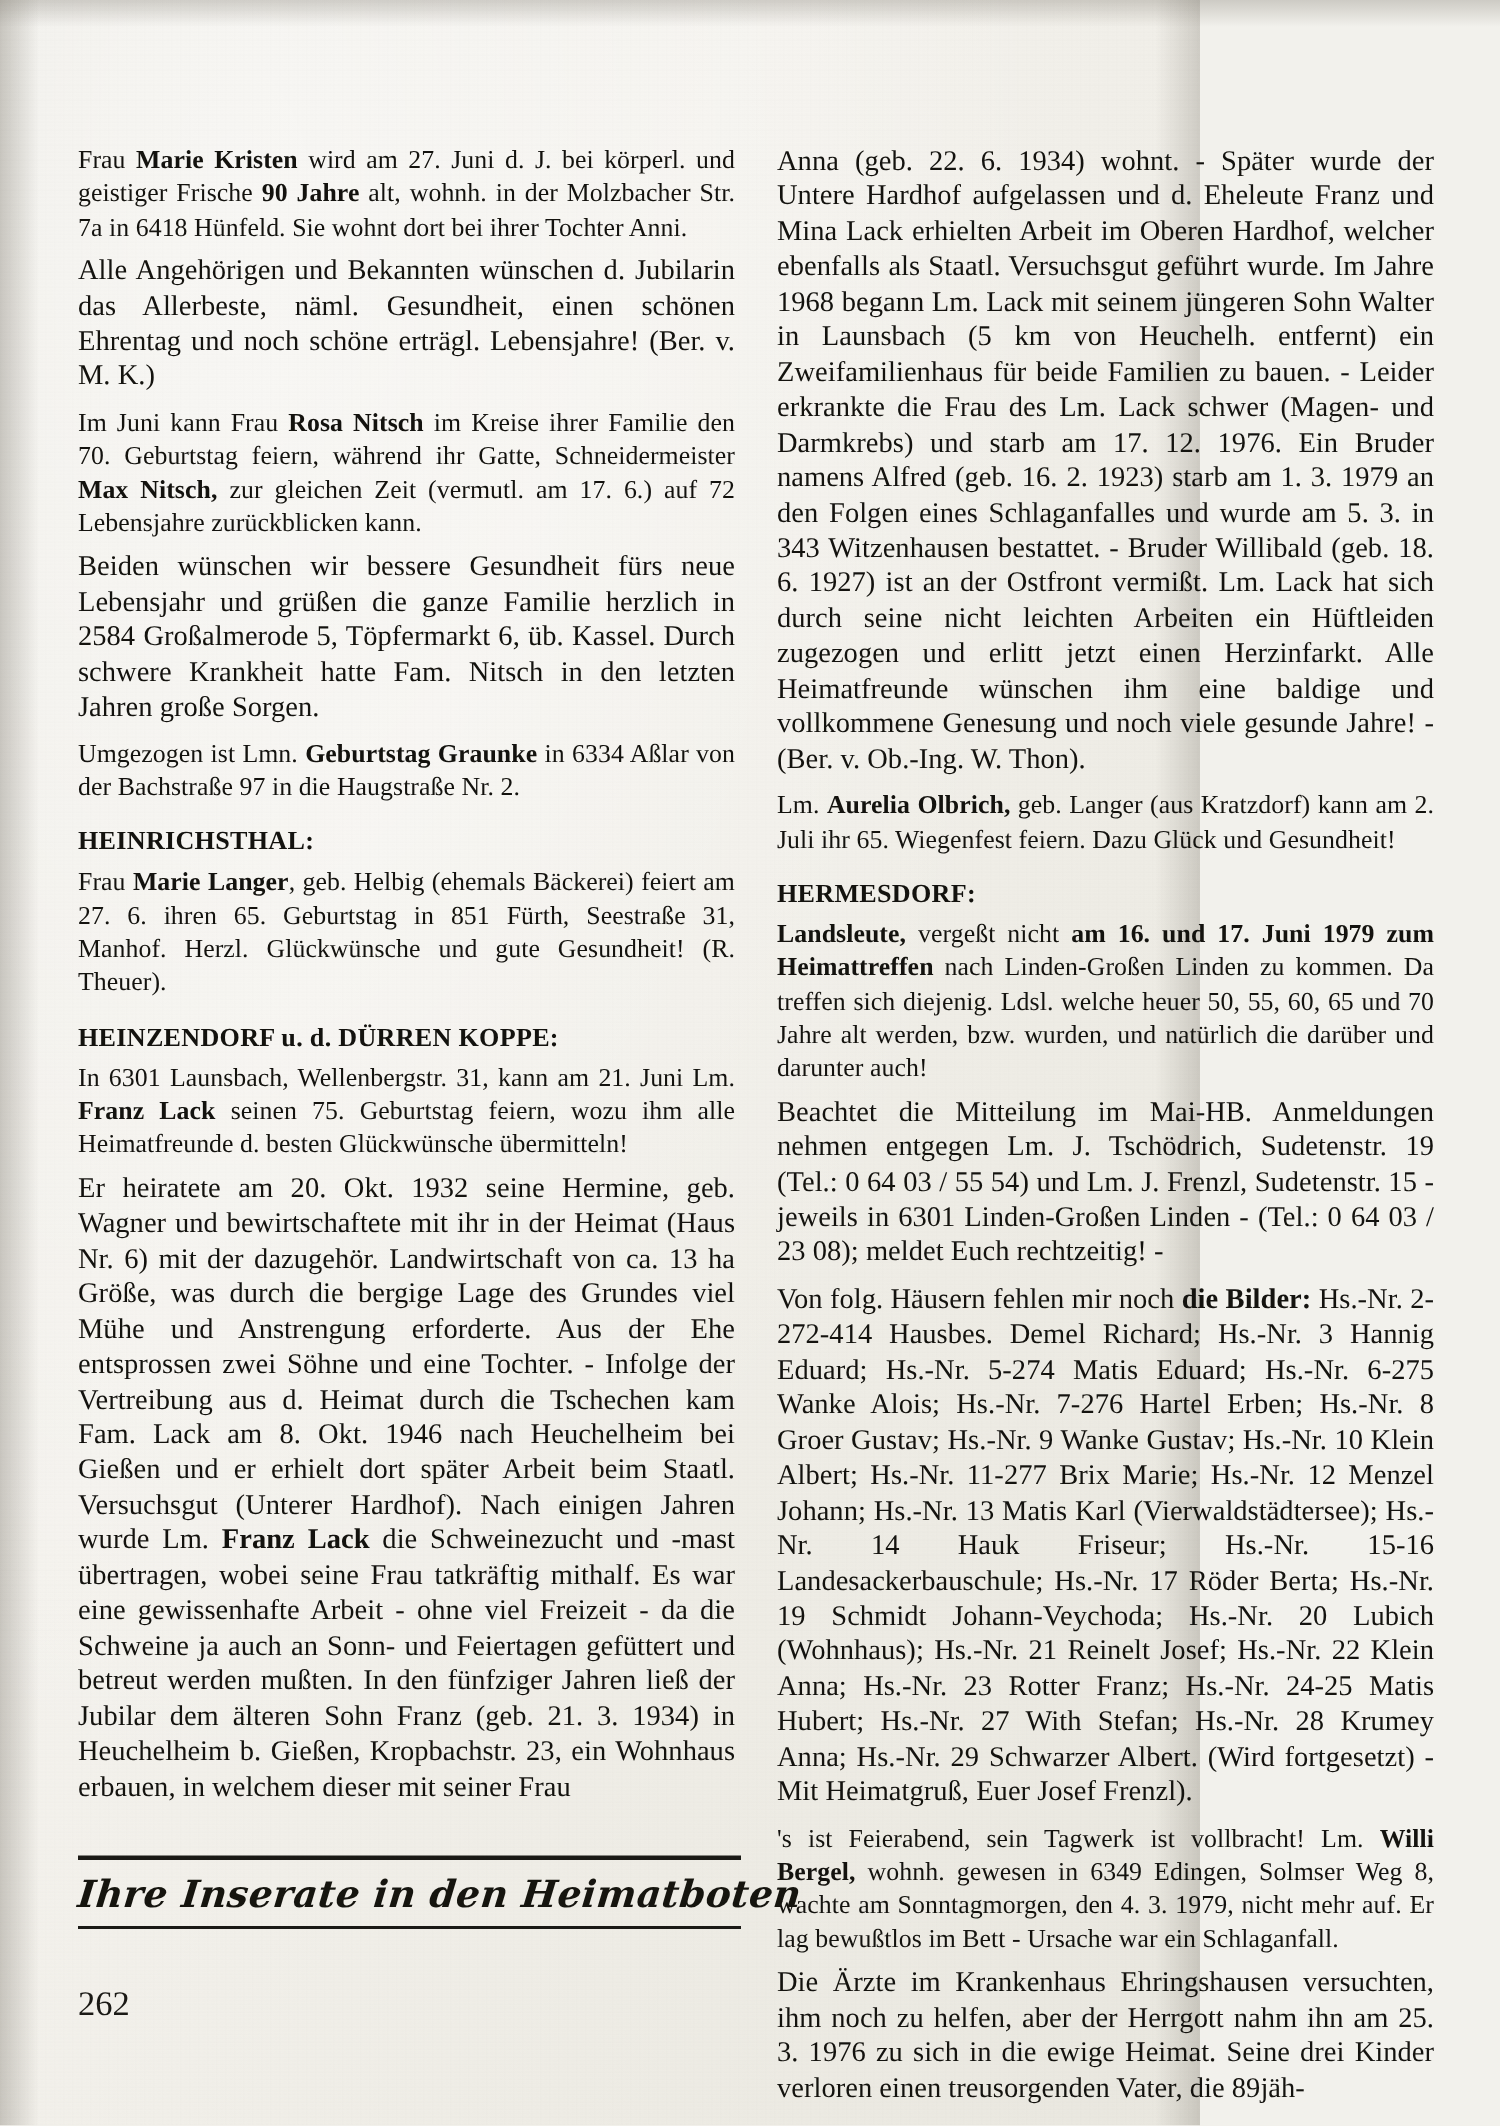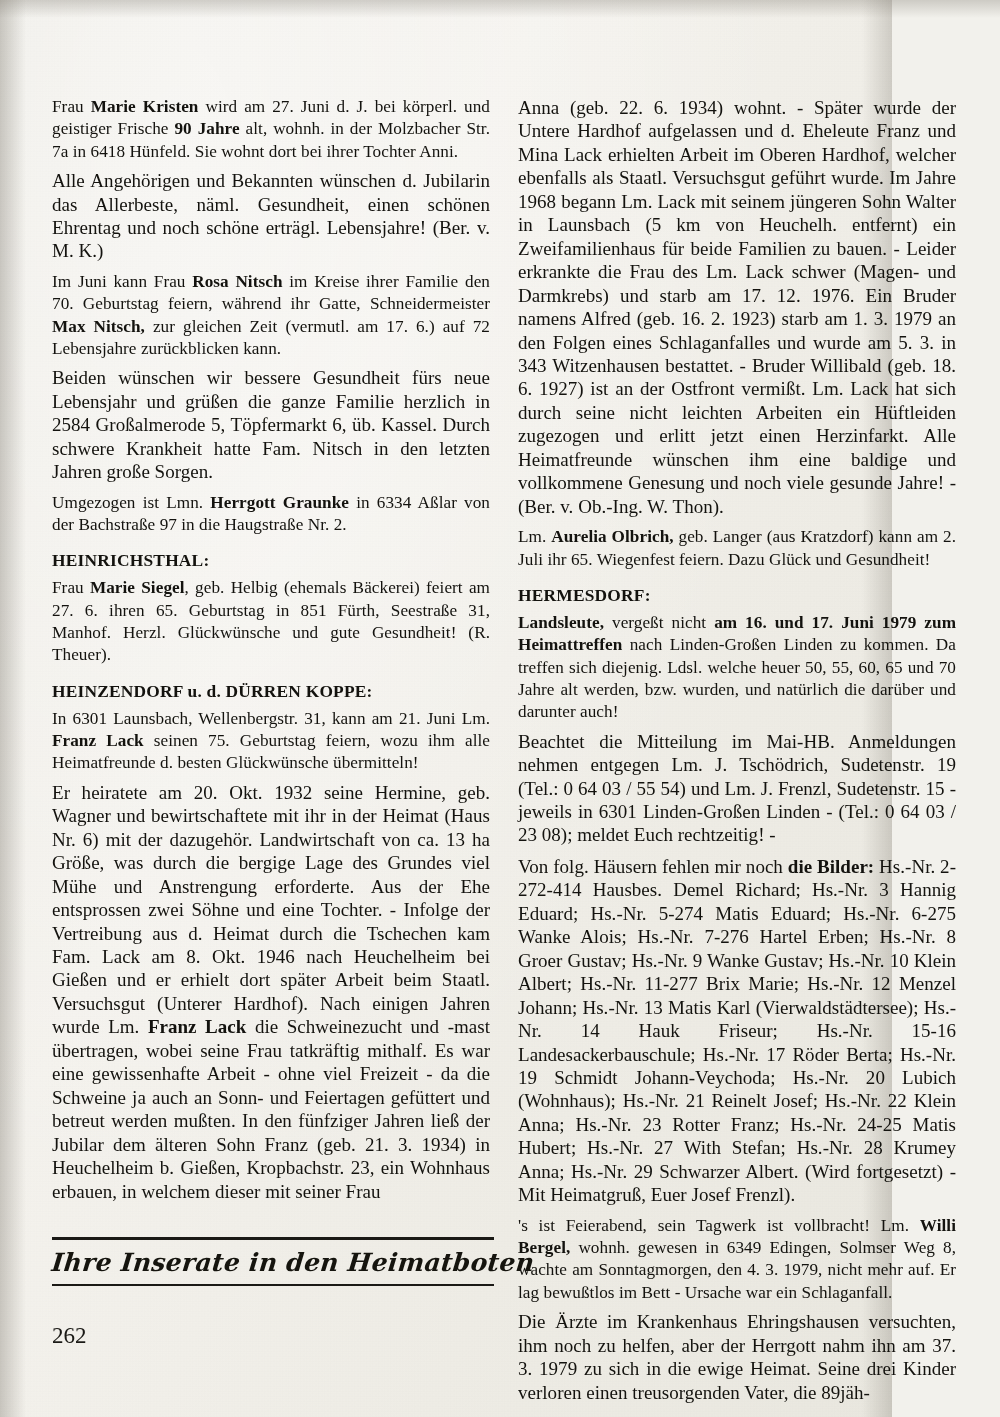--- a/index.html
+++ b/index.html
@@ -11,21 +11,21 @@
     height: 1417px;
     background: #f2f1ec;
     font-family: "Liberation Serif", serif;
     color: #14130f;
     position: relative;
     overflow: hidden;
   }
   .page {
     position: absolute;
     left: 0; top: 0;
-    width: 892px;
+    width: 800px;
     height: 1417px;
     background:
       radial-gradient(ellipse at 20% 10%, rgba(255,255,255,0.55), rgba(0,0,0,0) 60%),
       linear-gradient(115deg, #eceae3 0%, #f4f2ed 35%, #eeece5 70%, #e9e7df 100%);
   }
   .grain {
     position: absolute;
     inset: 0;
     pointer-events: none;
     opacity: 0.22;
@@ -137,36 +137,36 @@
   <div class="shadow-top"></div>
   <div class="shadow-left"></div>
   <div class="shadow-right"></div>
 
   <div class="columns">
     <div class="col" id="col-left">
         <p class="big">Frau <b>Marie Kristen</b> wird am 27. Juni d. J. bei körperl. und geistiger Frische <b>90 Jahre</b> alt, wohnh. in der Molzbacher Str. 7a in 6418 Hünfeld. Sie wohnt dort bei ihrer Tochter Anni.</p>
         <p class="small">Alle Angehörigen und Bekannten wünschen d. Jubilarin das Allerbeste, näml. Gesundheit, einen schönen Ehrentag und noch schöne erträgl. Lebensjahre! (Ber. v. M. K.)</p>
         <p class="big">Im Juni kann Frau <b>Rosa Nitsch</b> im Kreise ihrer Familie den 70. Geburtstag feiern, während ihr Gatte, Schneidermeister <b>Max Nitsch,</b> zur gleichen Zeit (vermutl. am 17. 6.) auf 72 Lebensjahre zurückblicken kann.</p>
         <p class="small">Beiden wünschen wir bessere Gesundheit fürs neue Lebensjahr und grüßen die ganze Familie herzlich in 2584 Großalmerode 5, Töpfermarkt 6, üb. Kassel. Durch schwere Krankheit hatte Fam. Nitsch in den letzten Jahren große Sorgen.</p>
-        <p class="big">Umgezogen ist Lmn. <b>Herrgott Graunke</b> in 6334 Aßlar von der Bachstraße 97 in die Haugstraße Nr. 2.</p>
+        <p class="big">Umgezogen ist Lmn. <b>Geburtstag Graunke</b> in 6334 Aßlar von der Bachstraße 97 in die Haugstraße Nr. 2.</p>
         <div class="heading">HEINRICHSTHAL:</div>
-        <p class="big">Frau <b>Marie Siegel</b>, geb. Helbig (ehemals Bäckerei) feiert am 27. 6. ihren 65. Geburtstag in 851 Fürth, Seestraße 31, Manhof. Herzl. Glückwünsche und gute Gesundheit! (R. Theuer).</p>
+        <p class="big">Frau <b>Marie Langer</b>, geb. Helbig (ehemals Bäckerei) feiert am 27. 6. ihren 65. Geburtstag in 851 Fürth, Seestraße 31, Manhof. Herzl. Glückwünsche und gute Gesundheit! (R. Theuer).</p>
         <div class="heading">HEINZENDORF u. d. DÜRREN KOPPE:</div>
         <p class="big">In 6301 Launsbach, Wellenbergstr. 31, kann am 21. Juni Lm. <b>Franz Lack</b> seinen 75. Geburtstag feiern, wozu ihm alle Heimatfreunde d. besten Glückwünsche übermitteln!</p>
         <p class="small">Er heiratete am 20. Okt. 1932 seine Hermine, geb. Wagner und bewirtschaftete mit ihr in der Heimat (Haus Nr. 6) mit der dazugehör. Landwirtschaft von ca. 13 ha Größe, was durch die bergige Lage des Grundes viel Mühe und Anstrengung erforderte. Aus der Ehe entsprossen zwei Söhne und eine Tochter. - Infolge der Vertreibung aus d. Heimat durch die Tschechen kam Fam. Lack am 8. Okt. 1946 nach Heuchelheim bei Gießen und er erhielt dort später Arbeit beim Staatl. Versuchsgut (Unterer Hardhof). Nach einigen Jahren wurde Lm. <b>Franz Lack</b> die Schweinezucht und -mast übertragen, wobei seine Frau tatkräftig mithalf. Es war eine gewissenhafte Arbeit - ohne viel Freizeit - da die Schweine ja auch an Sonn- und Feiertagen gefüttert und betreut werden mußten. In den fünfziger Jahren ließ der Jubilar dem älteren Sohn Franz (geb. 21. 3. 1934) in Heuchelheim b. Gießen, Kropbachstr. 23, ein Wohnhaus erbauen, in welchem dieser mit seiner Frau</p>
       </div>
     <div class="col" id="col-right">
         <p class="small">Anna (geb. 22. 6. 1934) wohnt. - Später wurde der Untere Hardhof aufgelassen und d. Eheleute Franz und Mina Lack erhielten Arbeit im Oberen Hardhof, welcher ebenfalls als Staatl. Versuchsgut geführt wurde. Im Jahre 1968 begann Lm. Lack mit seinem jüngeren Sohn Walter in Launsbach (5 km von Heuchelh. entfernt) ein Zweifamilienhaus für beide Familien zu bauen. - Leider erkrankte die Frau des Lm. Lack schwer (Magen- und Darmkrebs) und starb am 17. 12. 1976. Ein Bruder namens Alfred (geb. 16. 2. 1923) starb am 1. 3. 1979 an den Folgen eines Schlaganfalles und wurde am 5. 3. in 343 Witzenhausen bestattet. - Bruder Willibald (geb. 18. 6. 1927) ist an der Ostfront vermißt. Lm. Lack hat sich durch seine nicht leichten Arbeiten ein Hüftleiden zugezogen und erlitt jetzt einen Herzinfarkt. Alle Heimatfreunde wünschen ihm eine baldige und vollkommene Genesung und noch viele gesunde Jahre! - (Ber. v. Ob.-Ing. W. Thon).</p>
         <p class="big">Lm. <b>Aurelia Olbrich,</b> geb. Langer (aus Kratzdorf) kann am 2. Juli ihr 65. Wiegenfest feiern. Dazu Glück und Gesundheit!</p>
         <div class="heading">HERMESDORF:</div>
         <p class="big"><b>Landsleute,</b> vergeßt nicht <b>am 16. und 17. Juni 1979 zum Heimattreffen</b> nach Linden-Großen Linden zu kommen. Da treffen sich diejenig. Ldsl. welche heuer 50, 55, 60, 65 und 70 Jahre alt werden, bzw. wurden, und natürlich die darüber und darunter auch!</p>
         <p class="small">Beachtet die Mitteilung im Mai-HB. Anmeldungen nehmen entgegen Lm. J. Tschödrich, Sudetenstr. 19 (Tel.: 0 64 03 / 55 54) und Lm. J. Frenzl, Sudetenstr. 15 - jeweils in 6301 Linden-Großen Linden - (Tel.: 0 64 03 / 23 08); meldet Euch rechtzeitig! -</p>
         <p class="small">Von folg. Häusern fehlen mir noch <b>die Bilder:</b> Hs.-Nr. 2-272-414 Hausbes. Demel Richard; Hs.-Nr. 3 Hannig Eduard; Hs.-Nr. 5-274 Matis Eduard; Hs.-Nr. 6-275 Wanke Alois; Hs.-Nr. 7-276 Hartel Erben; Hs.-Nr. 8 Groer Gustav; Hs.-Nr. 9 Wanke Gustav; Hs.-Nr. 10 Klein Albert; Hs.-Nr. 11-277 Brix Marie; Hs.-Nr. 12 Menzel Johann; Hs.-Nr. 13 Matis Karl (Vierwaldstädtersee); Hs.-Nr. 14 Hauk Friseur; Hs.-Nr. 15-16 Landesackerbauschule; Hs.-Nr. 17 Röder Berta; Hs.-Nr. 19 Schmidt Johann-Veychoda; Hs.-Nr. 20 Lubich (Wohnhaus); Hs.-Nr. 21 Reinelt Josef; Hs.-Nr. 22 Klein Anna; Hs.-Nr. 23 Rotter Franz; Hs.-Nr. 24-25 Matis Hubert; Hs.-Nr. 27 With Stefan; Hs.-Nr. 28 Krumey Anna; Hs.-Nr. 29 Schwarzer Albert. (Wird fortgesetzt) - Mit Heimatgruß, Euer Josef Frenzl).</p>
         <p class="big">'s ist Feierabend, sein Tagwerk ist vollbracht! Lm. <b>Willi Bergel,</b> wohnh. gewesen in 6349 Edingen, Solmser Weg 8, wachte am Sonntagmorgen, den 4. 3. 1979, nicht mehr auf. Er lag bewußtlos im Bett - Ursache war ein Schlaganfall.</p>
-        <p class="small">Die Ärzte im Krankenhaus Ehringshausen versuchten, ihm noch zu helfen, aber der Herrgott nahm ihn am 37. 3. 1979 zu sich in die ewige Heimat. Seine drei Kinder verloren einen treusorgenden Vater, die 89jäh-</p>
+        <p class="small">Die Ärzte im Krankenhaus Ehringshausen versuchten, ihm noch zu helfen, aber der Herrgott nahm ihn am 25. 3. 1976 zu sich in die ewige Heimat. Seine drei Kinder verloren einen treusorgenden Vater, die 89jäh-</p>
       </div>
   </div>
 
   <div class="rules">
     <div class="rule"></div>
     <div class="ad-banner">
       <span class="ad-text">Ihre Inserate in den Heimatboten</span>
     </div>
     <div class="rule thin"></div>
   </div>

